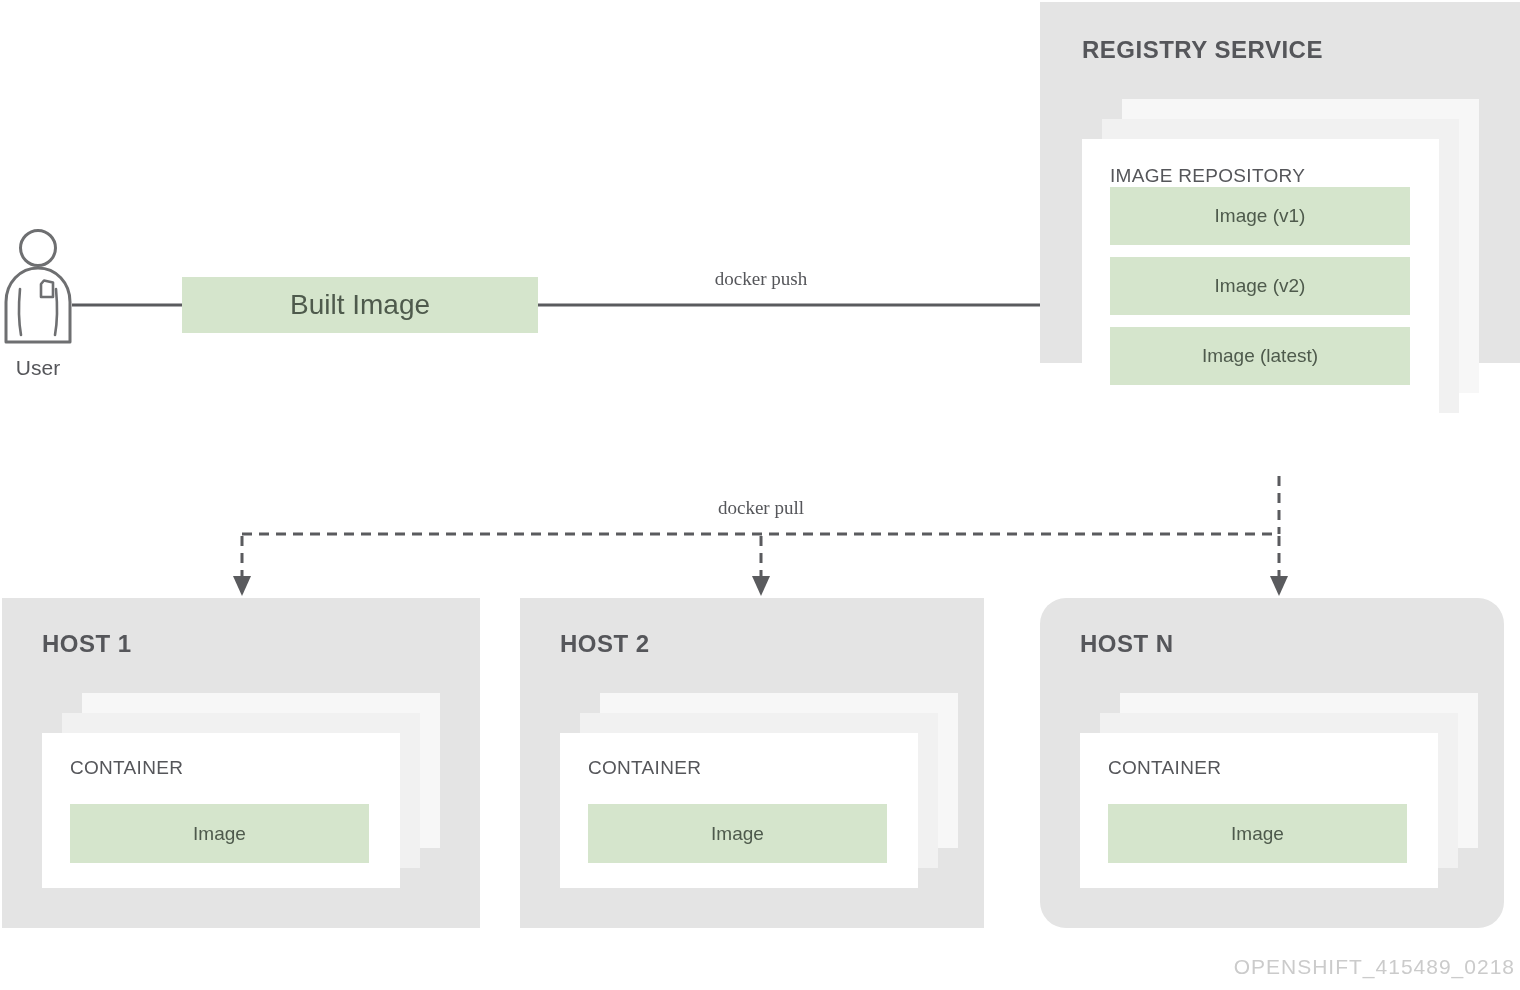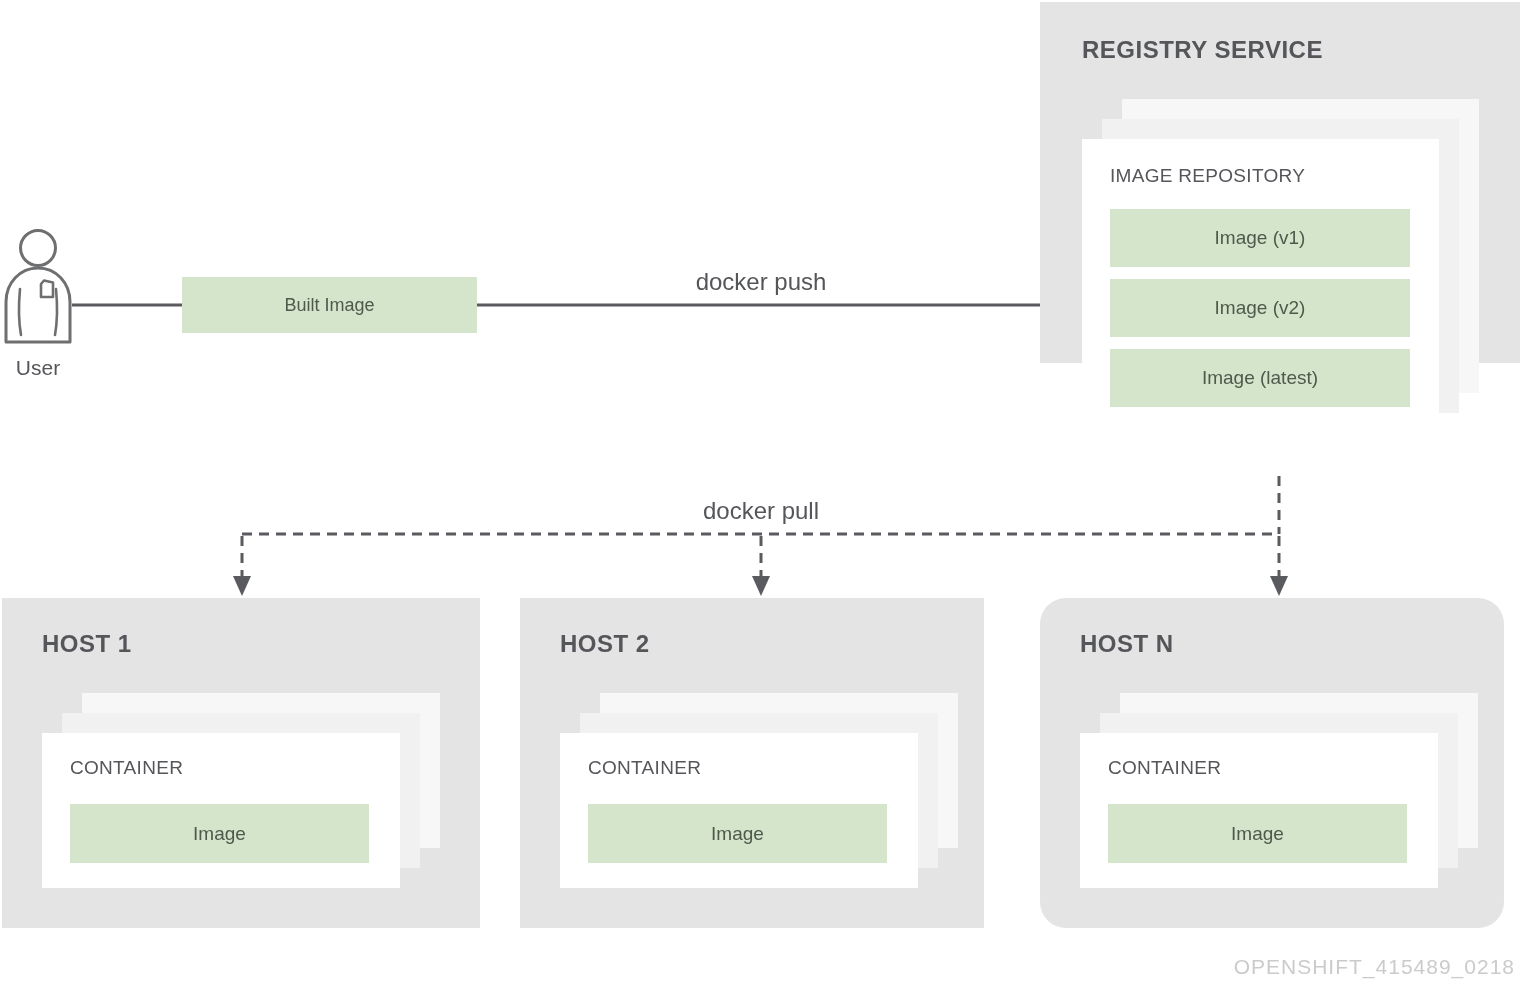--- a/index.html
+++ b/index.html
@@ -58,45 +58,46 @@
 
   
   .registry{left:1040px;top:2px;width:480px;height:361px;}
   .registry .panel-title{left:42px;top:34px;}
   .registry .card{width:357px;height:294px;}
   .registry .card.back{left:82px;top:97px;}
   .registry .card.mid{left:62px;top:117px;}
   .registry .card.front{left:42px;top:137px;}
   .registry .card.front .card-heading{margin:26px 28px 0;}
   .registry .green-box{width:300px;height:58px;margin:0 0 12px 28px;}
-  .registry .green-box.first{margin-top:22px;}
+  .registry .green-box.first{}
 
   
   .host{top:598px;width:464px;height:330px;}
   .host-1{left:2px;width:478px;}
   .host-2{left:520px;}
   .host-n{left:1040px;border-radius:26px;}
   .host .panel-title{left:40px;top:630px;top:32px;}
   .host .card{width:358px;height:155px;}
   .host .card.back{left:80px;top:95px;}
   .host .card.mid{left:60px;top:115px;}
   .host .card.front{left:40px;top:135px;}
   .host .card.front .card-heading{margin:24px 28px 0;}
   .host .green-box{width:299px;height:59px;margin:25px 0 0 28px;}
 
   
   .built-image{
-    position:absolute;left:182px;top:277px;width:295px;height:56px;
-    font-size:18px;
+    position:absolute;left:182px;top:277px;width:356px;height:56px;
+    font-size:28px;
   }
   .flow-label{
     position:absolute;
-    font-size:24px;color:var(--heading-text);
+    font-size:19px;color:var(--heading-text);
     transform:translateX(-50%);
     white-space:nowrap;
+    font-family:Liberation Serif, serif;
   }
   .flow-label.push{left:761px;top:268px;}
   .flow-label.pull{left:761px;top:497px;}
   .user-label{
     position:absolute;left:38px;top:356px;
     transform:translateX(-50%);
     font-size:21px;color:var(--heading-text);
   }
   .watermark{
     position:absolute;right:5px;top:955px;

